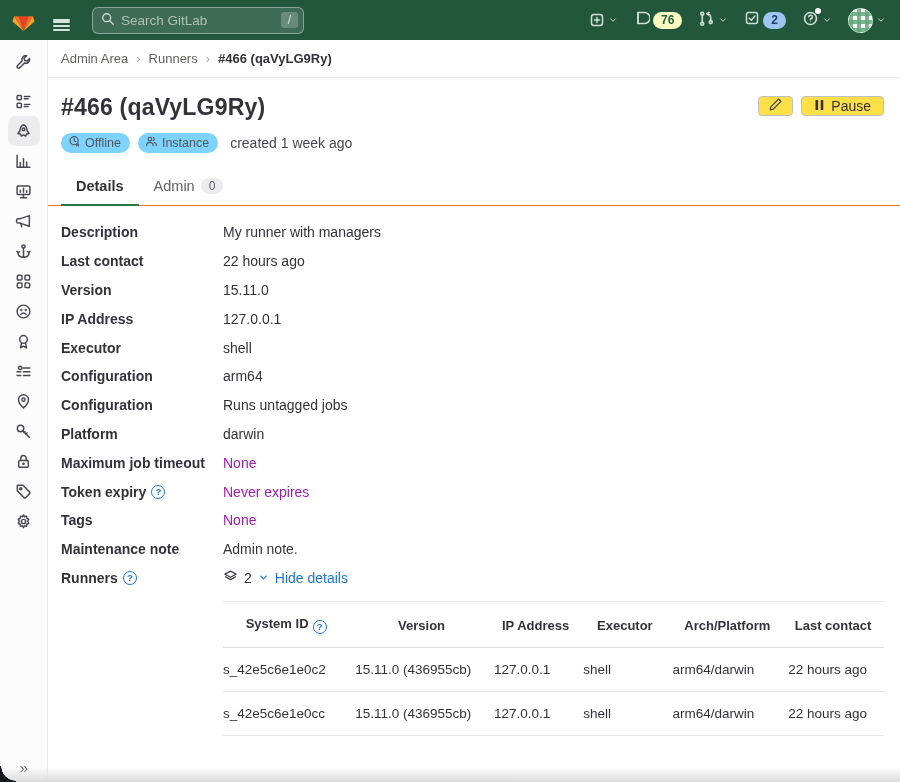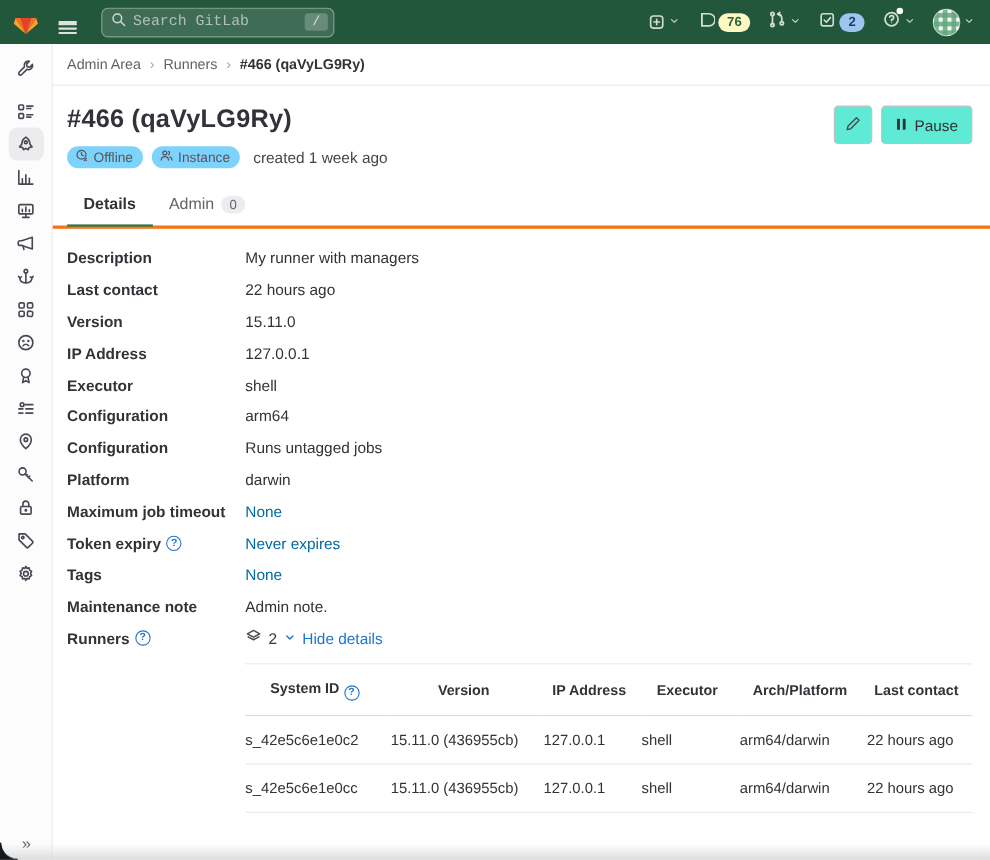--- a/index.html
+++ b/index.html
@@ -7,21 +7,21 @@
     font-family:"Liberation Sans", sans-serif; color:#333238; }
 
   
   .navbar { height:40px; background:#23573c; display:flex; align-items:center;
     padding:0 14px 0 10px; gap:10px; }
   .logo { width:26px; height:26px; display:grid; place-items:center; }
   .hamburger { width:30px; height:30px; display:grid; place-items:center; border-radius:4px; cursor:pointer; }
   .hamburger div { width:17px; height:2px; background:#d9e2dc; border-radius:2px; margin:2px 0; }
   .searchbox { width:212px; height:27px; margin-left:6px; display:flex; align-items:center; gap:6px;
     background:rgba(255,255,255,.13); border:1px solid rgba(255,255,255,.38); border-radius:6px;
-    padding:0 5px 0 8px; color:#aec1b3; font-size:13.5px;font-family:Liberation Mono, monospace; }
+    padding:0 5px 0 8px; color:#aec1b3; font-size:13.5px; }
   .searchbox .ph { flex:1; color:#aec1b3; }
   .kbd { background:rgba(255,255,255,.22); color:#d6e1d9; border-radius:3px; font-size:12px;
     padding:1px 7px; }
   .nav-right { margin-left:auto; display:flex; align-items:center; gap:16px; }
   .nav-item { display:flex; align-items:center; gap:3px; cursor:pointer; }
   .pill { border-radius:9px; font-size:12px; font-weight:700; padding:1px 8px; line-height:15px; }
   .pill-green { background:#fef9c3; color:#24663b; }
   .pill-blue  { background:#9ec5ef; color:#1c3least; color:#1f3c6e; }
   .avatar { width:25px; height:25px; border-radius:50%; border:1px solid rgba(255,255,255,.5);
     background:#fff; background-image:
@@ -46,38 +46,38 @@
   .breadcrumb .sep { color:#a7a6ab; font-size:13px; }
   .breadcrumb .current { font-weight:700; color:#333238; }
 
   .page-head { display:flex; justify-content:space-between; padding:13px 16px 0 13px; }
   .page-title { font-size:23px; font-weight:700; letter-spacing:.2px; margin-top:3px; }
   .badge-row { display:flex; align-items:center; gap:8px; margin-top:12px; }
   .badge { display:inline-flex; align-items:center; gap:4px; background:#7dd3fc; color:#57565e;
     border-radius:11px; padding:2px 9px 2px 7px; font-size:12.5px; }
   .created { font-size:14px; color:#47464d; margin-left:4px; }
   .actions { display:flex; gap:8px; align-items:flex-start; margin-top:5px; }
-  .btn { height:35px; background:#5eead4; border:1px solid #bfbfc3; border-radius:4px;
+  .btn { height:20px; background:#fde047; border:1px solid #bfbfc3; border-radius:4px;
     font-size:14px; color:#333238; padding:0 12px; display:inline-flex; align-items:center; gap:6px;
     cursor:pointer; font-family:inherit; }
   .btn-icon { width:35px; justify-content:center; padding:0; }
   .btn-danger { color:#dd2b0e; border-color:#e57f6e; }
 
-  .tabs { display:flex; margin-top:15px; border-bottom:3px solid #f97316; padding-left:13px;text-align:right; }
+  .tabs { display:flex; margin-top:15px; border-bottom:1px solid #f97316; padding-left:13px;text-align:right; }
   .tab { padding:10px 15px 11px; font-size:14.5px; color:#626168; display:flex; align-items:center;
     gap:6px; cursor:pointer; position:relative; }
   .tab.active { color:#333238; font-weight:700; }
   .tab.active::after { content:""; position:absolute; left:0; right:0; bottom:-1px; height:2px; background:#2b7650; }
   .count-pill { background:#ececef; color:#626168; border-radius:9px; font-size:12px; padding:1px 8px; font-weight:400; }
 
   .details { padding:12px 16px 0 13px; }
   .drow { display:flex; align-items:center; height:28.8px; font-size:14px; }
   .dlabel { width:162px; font-weight:700; color:#333238; display:flex; align-items:center; flex:none; }
   .dvalue { color:#333238; }
-  .muted .dvalue { color:#0369a1; }
+  .muted .dvalue { color:#a21caf; }
   .help-q { display:inline-grid; place-items:center; width:14px; height:14px; border:1.4px solid #1f75cb;
     border-radius:50%; color:#1f75cb; font-size:9.5px; font-weight:700; margin-left:5px; cursor:pointer; }
   .help-q::after { content:"?"; }
   .runners-val { display:flex; align-items:center; gap:6px; }
   .link { color:#1f75cb; cursor:pointer; text-decoration:none; font-size:14px; }
 
   .managers { margin:9px 16px 0 175px; }
   table { width:100%; border-collapse:collapse; font-size:13.5px; }
   th { text-align:center; font-weight:700; font-size:13px; color:#333238; padding:14px 6px 13px 0;
     border-top:1px solid #e8e8e8; border-bottom:1px solid #dcdcde; white-space:nowrap; }

